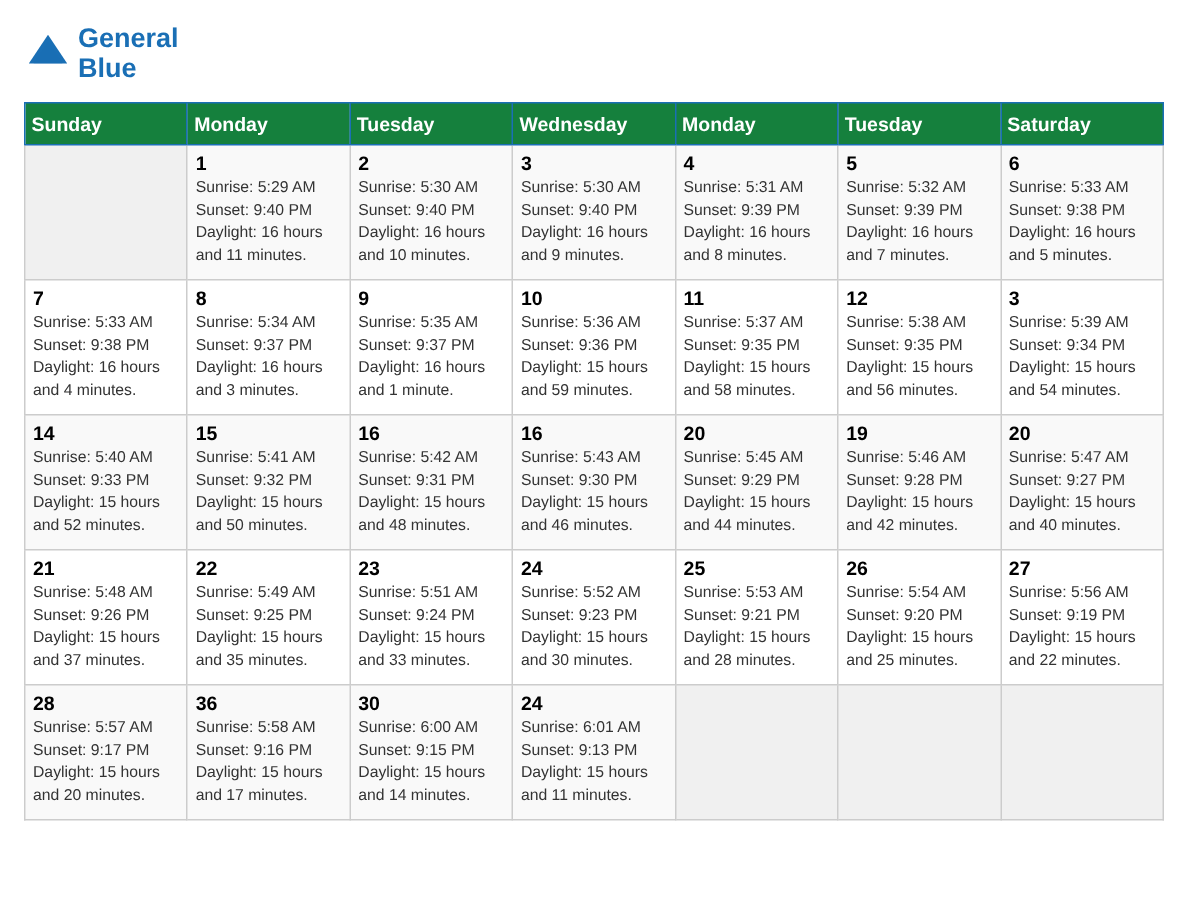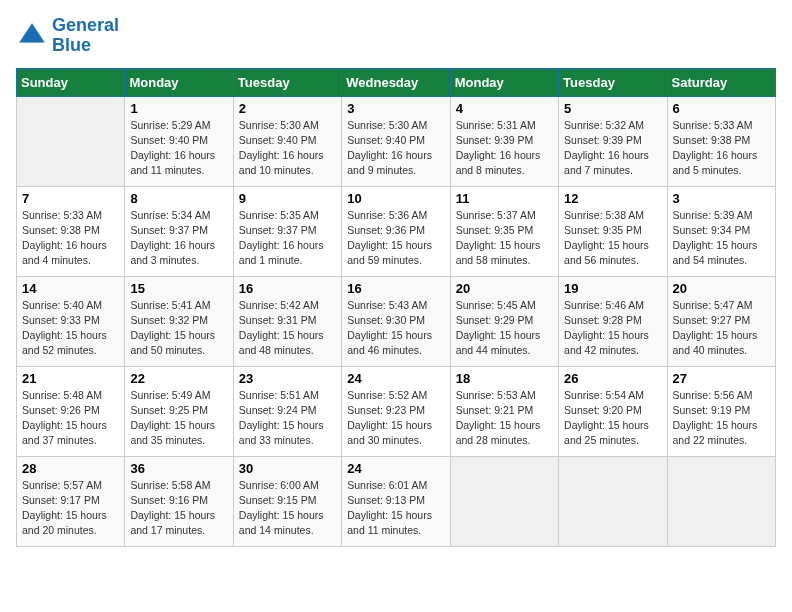--- a/index.html
+++ b/index.html
@@ -220,21 +220,21 @@
         </td>
         <td>
           <span class="day-number">23</span>
           <div class="cell-info">Sunrise: 5:51 AM<br>Sunset: 9:24 PM<br>Daylight: 15 hours and 33 minutes.</div>
         </td>
         <td>
           <span class="day-number">24</span>
           <div class="cell-info">Sunrise: 5:52 AM<br>Sunset: 9:23 PM<br>Daylight: 15 hours and 30 minutes.</div>
         </td>
         <td>
-          <span class="day-number">18</span>
+          <span class="day-number">25</span>
           <div class="cell-info">Sunrise: 5:53 AM<br>Sunset: 9:21 PM<br>Daylight: 15 hours and 28 minutes.</div>
         </td>
         <td>
           <span class="day-number">26</span>
           <div class="cell-info">Sunrise: 5:54 AM<br>Sunset: 9:20 PM<br>Daylight: 15 hours and 25 minutes.</div>
         </td>
         <td>
           <span class="day-number">27</span>
           <div class="cell-info">Sunrise: 5:56 AM<br>Sunset: 9:19 PM<br>Daylight: 15 hours and 22 minutes.</div>
         </td>

